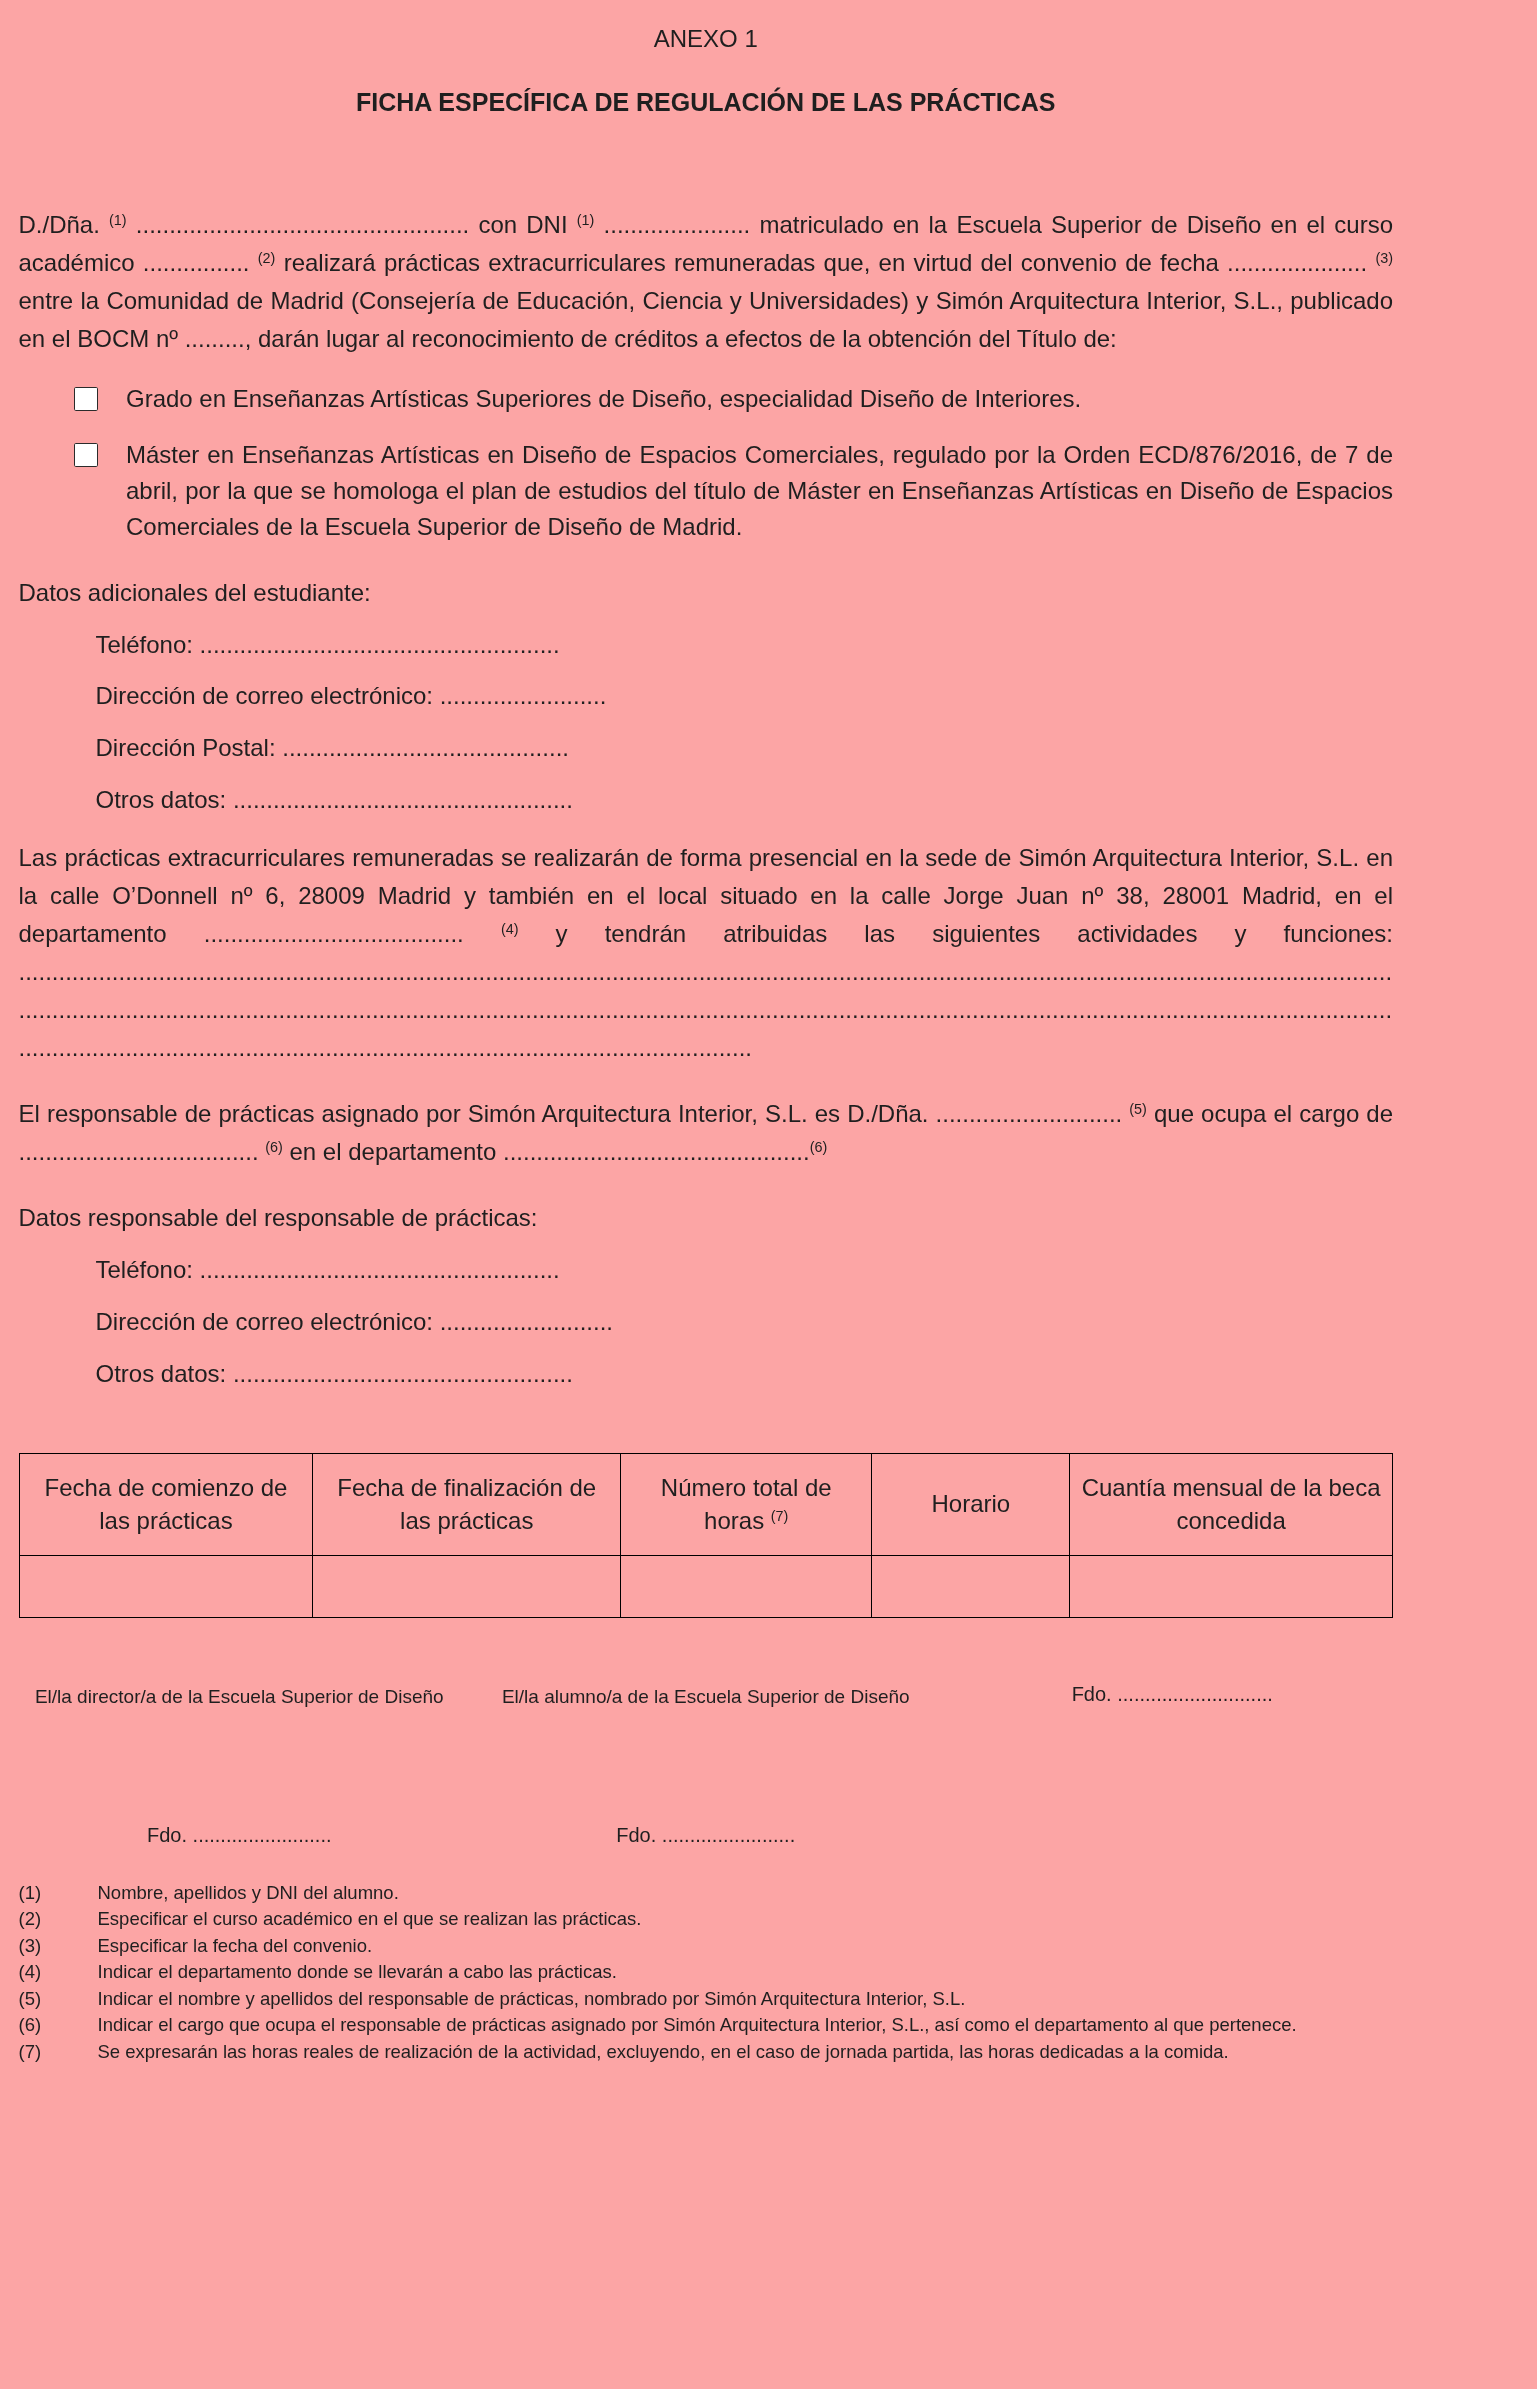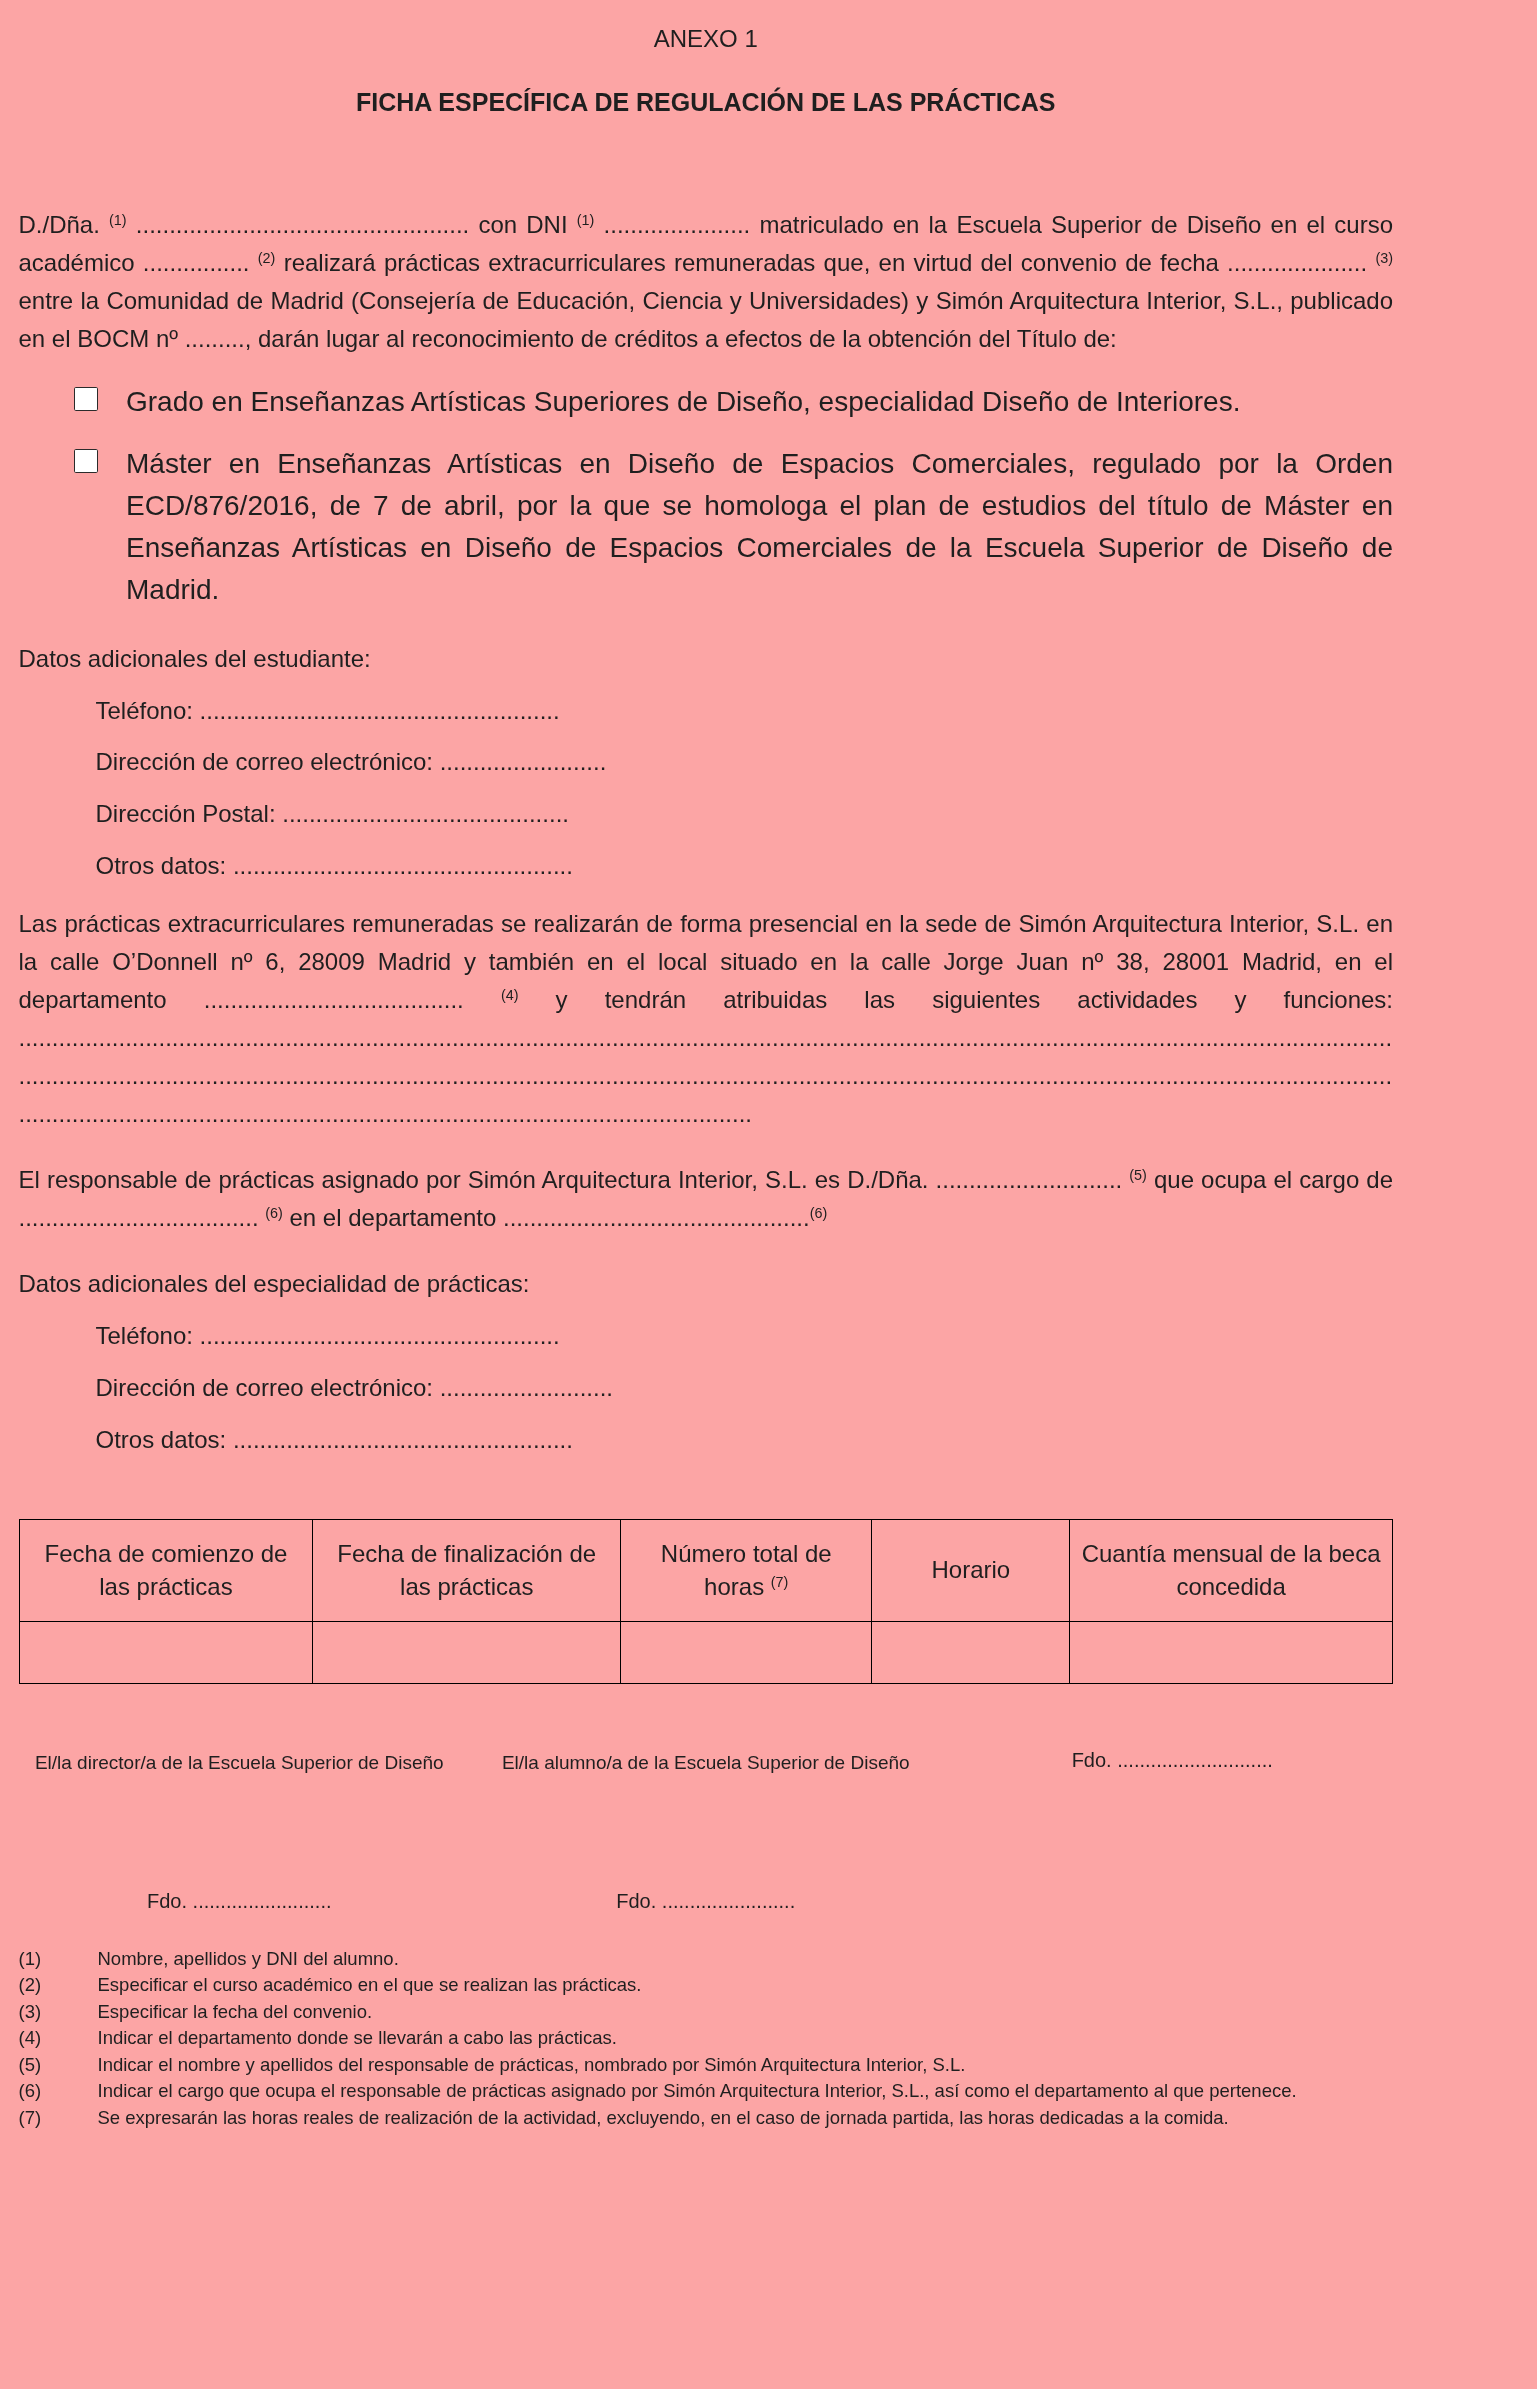--- a/index.html
+++ b/index.html
@@ -57,21 +57,21 @@
   .checkbox-box {
     width: 24px;
     height: 24px;
     border: 1.7px solid #2b2b2b;
     border-radius: 1.7px;
     flex: 0 0 auto;
     margin: 5.9px 28.5px 0 0;
     background: #ffffff;
   }
   .checkbox-label {
-    font-size: 28px;
+    font-size: 24px;
     line-height: 1.5;
     text-align: justify;
   }
   .field-line {
     font-size: 24px;
     line-height: 1.58;
     margin: 14px 0 0 77px;
     white-space: nowrap;
     overflow: hidden;
   }
@@ -153,21 +153,21 @@
   <p class="section-heading">Datos adicionales del estudiante:</p>
   <p class="field-line">Teléfono: ......................................................</p>
   <p class="field-line">Dirección de correo electrónico: .........................</p>
   <p class="field-line">Dirección Postal: ...........................................</p>
   <p class="field-line">Otros datos: ...................................................</p>
 
   <p class="para practices">Las prácticas extracurriculares remuneradas se realizarán de forma presencial en la sede de Simón Arquitectura Interior, S.L. en la calle O’Donnell nº 6, 28009 Madrid y también en el local situado en la calle Jorge Juan nº 38, 28001 Madrid, en el departamento ....................................... <sup>(4)</sup> y tendrán atribuidas las siguientes actividades y funciones: ..........................................................................................................................................................................................................................................................................................................................................................................................................................................................................................................................................</p>
 
   <p class="para responsible">El responsable de prácticas asignado por Simón Arquitectura Interior, S.L. es D./Dña. ............................ <sup>(5)</sup> que ocupa el cargo de .................................... <sup>(6)</sup> en el departamento ..............................................<sup>(6)</sup></p>
 
-  <p class="section-heading">Datos adicionales del especialidad de prácticas:</p>
+  <p class="section-heading">Datos responsable del responsable de prácticas:</p>
   <p class="field-line">Teléfono: ......................................................</p>
   <p class="field-line">Dirección de correo electrónico: ..........................</p>
   <p class="field-line">Otros datos: ...................................................</p>
 
   <table class="reg-table">
     <colgroup>
       <col style="width:21.4%">
       <col style="width:22.4%">
       <col style="width:18.3%">
       <col style="width:14.4%">

